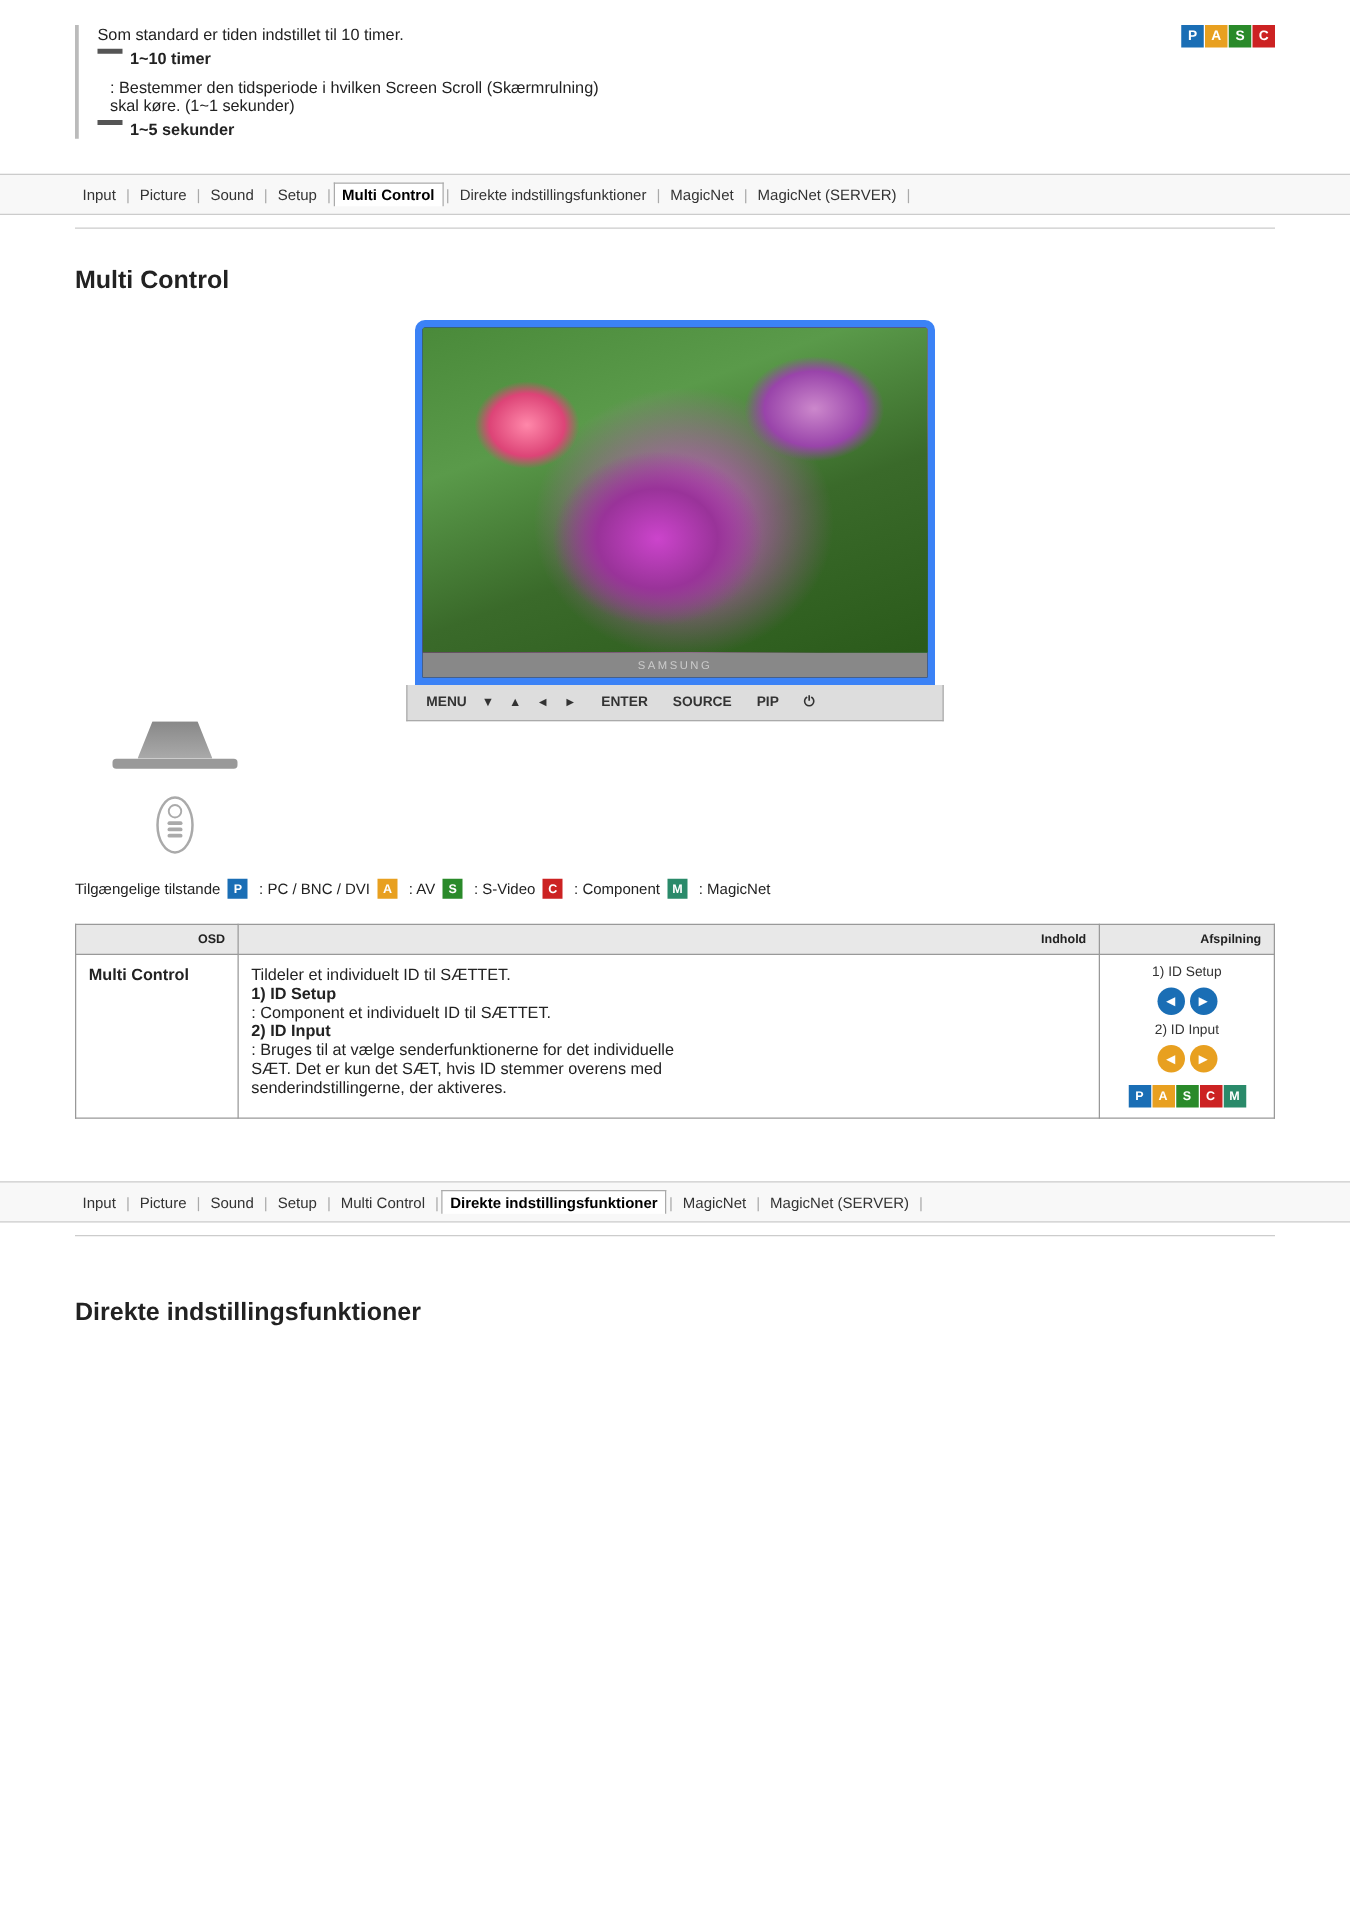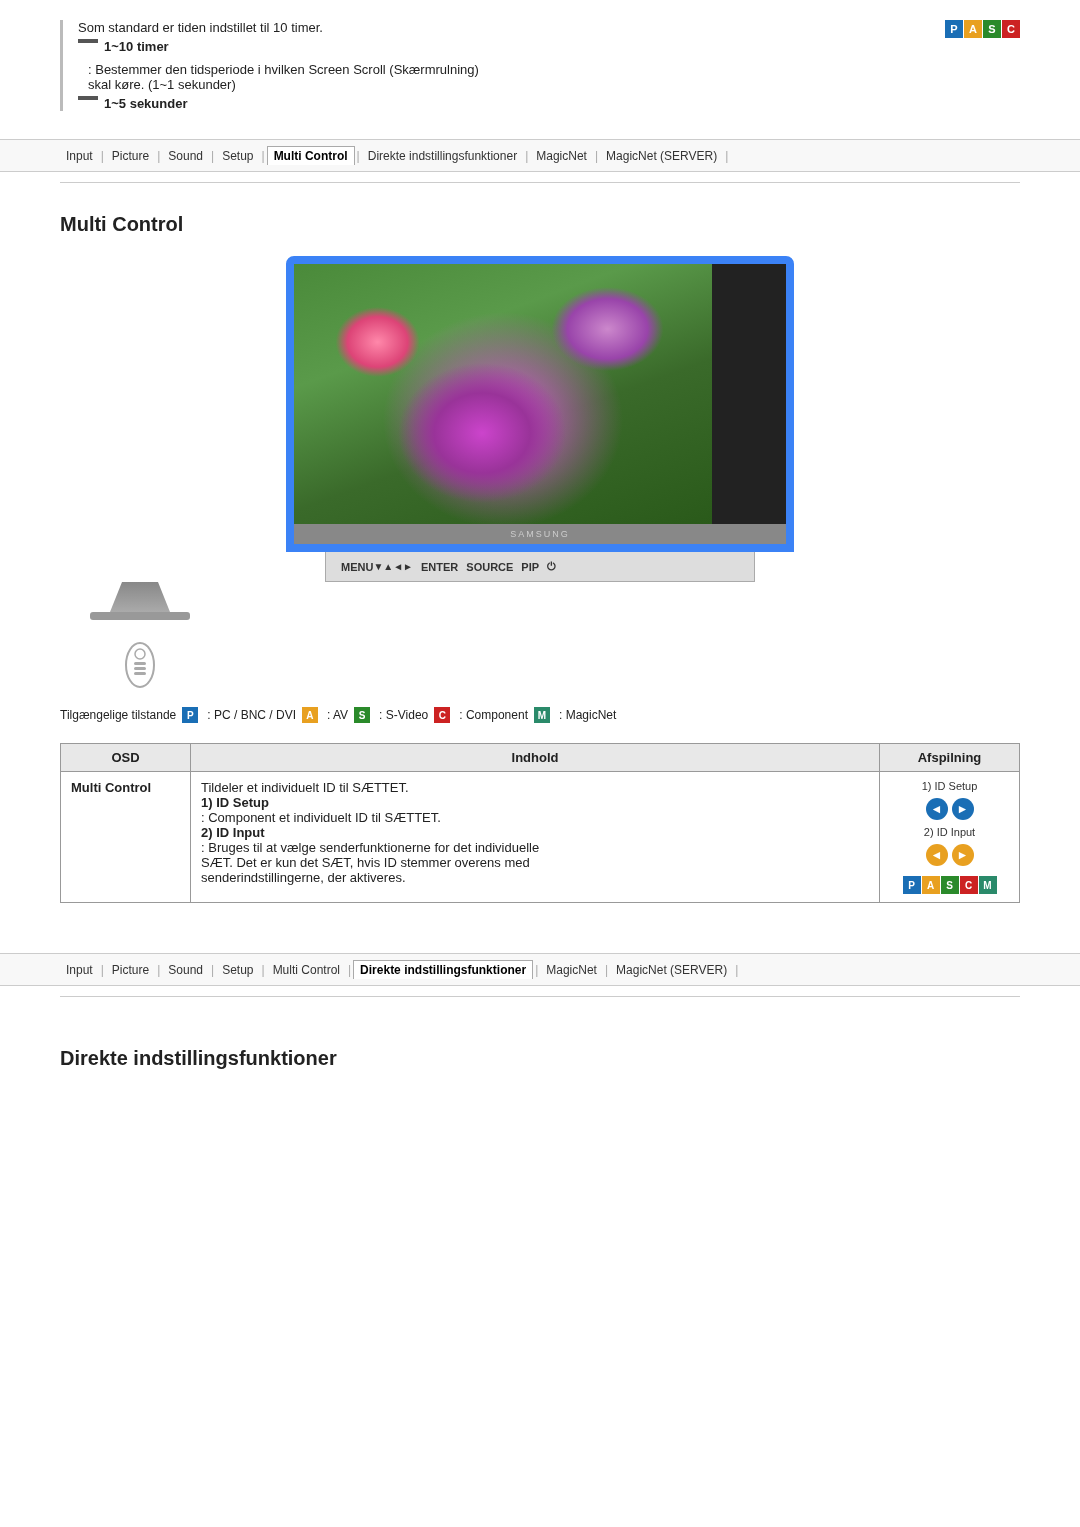--- a/index.html
+++ b/index.html
@@ -108,24 +108,24 @@
     }
 
     
     .monitor-container {
       display: flex;
       flex-direction: column;
       align-items: center;
       margin-bottom: 20px;
     }
     .monitor-frame {
-      border: 8px solid #3b82f6;
+      border: 6px solid #3b82f6;
       border-radius: 8px 8px 0 0;
       overflow: hidden;
-      width: 508px;
+      width: 416px;
       background: #222;
     }
     .monitor-screen {
       width: 418px;
       height: 260px;
       background: linear-gradient(135deg, #4a7a3a 0%, #6aaa5a 20%, #8b3a8b 40%, #cc55cc 60%, #ff88ff 70%, #3a6a2a 85%, #228b22 100%);
       position: relative;
       overflow: hidden;
     }
     
@@ -150,20 +150,21 @@
       font-size: 9px;
       color: #ccc;
       letter-spacing: 2px;
     }
     .monitor-controls-bar {
       background: #ddd;
       width: 430px;
       padding: 8px 15px;
       display: flex;
       align-items: center;
+      gap: 12px;
       border: 1px solid #aaa;
       border-top: none;
     }
     .ctrl-btn {
       font-size: 11px;
       font-weight: bold;
       color: #333;
     }
     .ctrl-triangle {
       font-size: 10px;
@@ -219,23 +220,23 @@
     
     .osd-table {
       width: 100%;
       border-collapse: collapse;
       margin-bottom: 20px;
     }
     .osd-table th {
       background: #e8e8e8;
       border: 1px solid #999;
       padding: 6px 10px;
-      text-align: center;
-      font-weight: bold;
-      font-size: 13px;
+      text-align: right;
+      font-weight: bold;
+      font-size: 10px;
     }
     .osd-table td {
       border: 1px solid #999;
       padding: 8px 10px;
       vertical-align: top;
       font-size: 13px;
     }
     .osd-table .cell-osd { width: 130px; font-weight: bold; }
     .osd-table .cell-content { }
     .osd-table .cell-display { width: 140px; text-align: center; }

